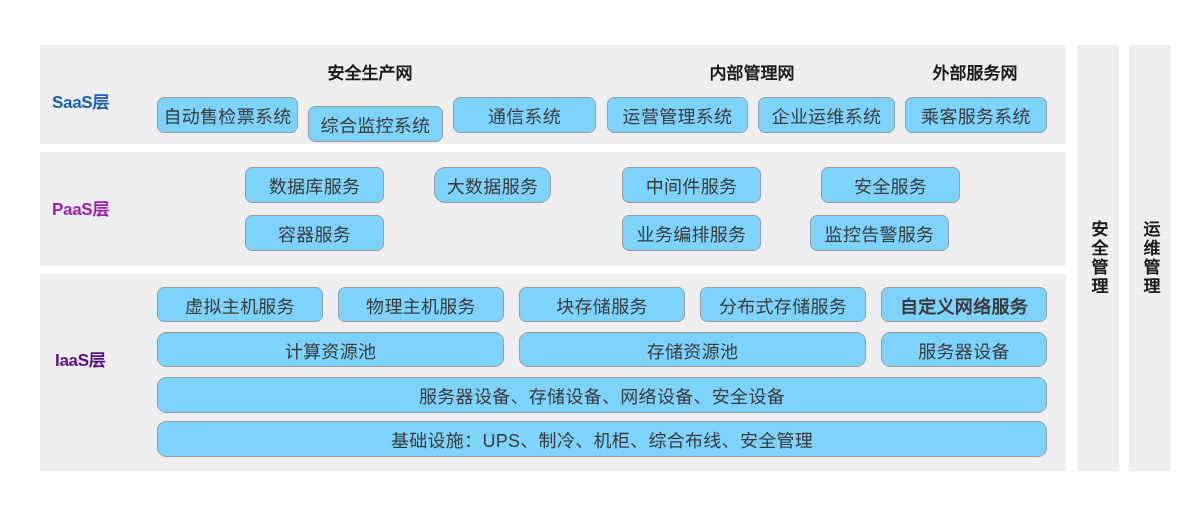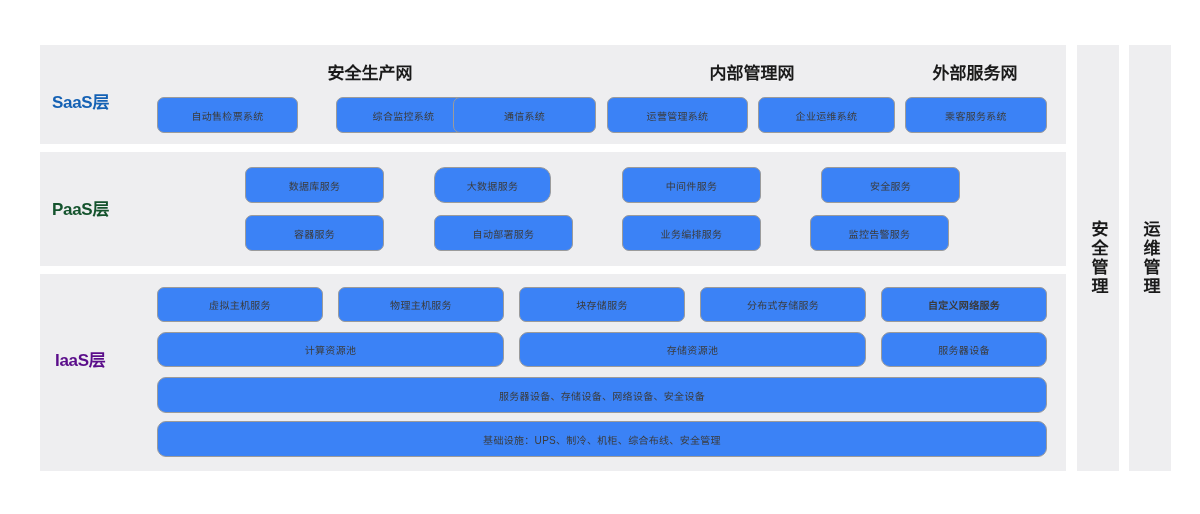--- a/index.html
+++ b/index.html
@@ -64,85 +64,84 @@
 
   
   .layer-title {
     position: absolute;
     font-size: 17px;
     font-weight: 700;
     letter-spacing: -0.3px;
     white-space: nowrap;
   }
   #saas-title { left: 52px; top: 88px;  color: #1461b4; }
-  #paas-title { left: 52px; top: 195px; color: #14532d; }
+  #paas-title { left: 52px; top: 195px; color: #a21caf; }
   #iaas-title { left: 55px; top: 346px; color: #5a0d8a; }
 
   
   .net-label {
     position: absolute;
     top: 59px;
     font-size: 17px;
     font-weight: 700;
     color: #1a1a1a;
     white-space: nowrap;
     transform: translateX(-50%);
   }
   #net-label-0 { left: 370px; }
   #net-label-1 { left: 740px; padding-left: 24px; }
   #net-label-2 { left: 975px; }
 
   
   .box {
     position: absolute;
     box-sizing: border-box;
-    background: #3b82f6;
+    background: #7dd3fc;
     border: 1px solid #9b9b9b;
     border-radius: 7px;
     display: flex;
     align-items: center;
     justify-content: center;
-    font-size: 10px;
+    font-size: 18px;
     color: #3b3b3b;
     white-space: nowrap;
     letter-spacing: 0.3px;
   }
   .box.pill { border-radius: 9px; }
 </style>
 </head>
 <body>
 
 <div id="diagram">
 
   <div class="layer-panel" id="saas-panel"></div>
 
   <div class="net-label" id="net-label-0">安全生产网</div>
   <div class="net-label" id="net-label-1">内部管理网</div>
   <div class="net-label" id="net-label-2">外部服务网</div>
 
   <div class="layer-title" id="saas-title">SaaS层</div>
 
   <div class="box" style="left:157px; top:97px; width:141px; height:36px;">自动售检票系统</div>
-  <div class="box" style="left:308px; top:97px; width:135px; height:36px;margin-left:28px;">综合监控系统</div>
+  <div class="box" style="left:308px; top:106px; width:135px; height:36px;">综合监控系统</div>
   <div class="box" style="left:453px; top:97px; width:143px; height:36px;">通信系统</div>
   <div class="box" style="left:607px; top:97px; width:141px; height:36px;">运营管理系统</div>
   <div class="box" style="left:758px; top:97px; width:137px; height:36px;">企业运维系统</div>
   <div class="box" style="left:905px; top:97px; width:142px; height:36px;">乘客服务系统</div>
 
   <div class="layer-panel" id="paas-panel"></div>
 
   <div class="layer-title" id="paas-title">PaaS层</div>
 
   <div class="box" style="left:245px; top:167px; width:139px; height:36px;">数据库服务</div>
   <div class="box" style="left:434px; top:167px; width:117px; height:36px;border-radius:11px;">大数据服务</div>
   <div class="box" style="left:622px; top:167px; width:139px; height:36px;">中间件服务</div>
   <div class="box" style="left:810px; top:167px; width:139px; height:36px;margin-left:11px;">安全服务</div>
 
   <div class="box" style="left:245px; top:215px; width:139px; height:36px;">容器服务</div>
-  <div class="box" style="left:434px; top:215px; width:139px; height:36px;">自动部署服务</div>
   <div class="box" style="left:622px; top:215px; width:139px; height:36px;">业务编排服务</div>
   <div class="box" style="left:810px; top:215px; width:139px; height:36px;">监控告警服务</div>
 
   <div class="layer-panel" id="iaas-panel"></div>
 
   <div class="layer-title" id="iaas-title">IaaS层</div>
 
   <div class="box" style="left:157px; top:287px; width:166px; height:35px;">虚拟主机服务</div>
   <div class="box" style="left:338px; top:287px; width:166px; height:35px;">物理主机服务</div>
   <div class="box" style="left:519px; top:287px; width:166px; height:35px;">块存储服务</div>

